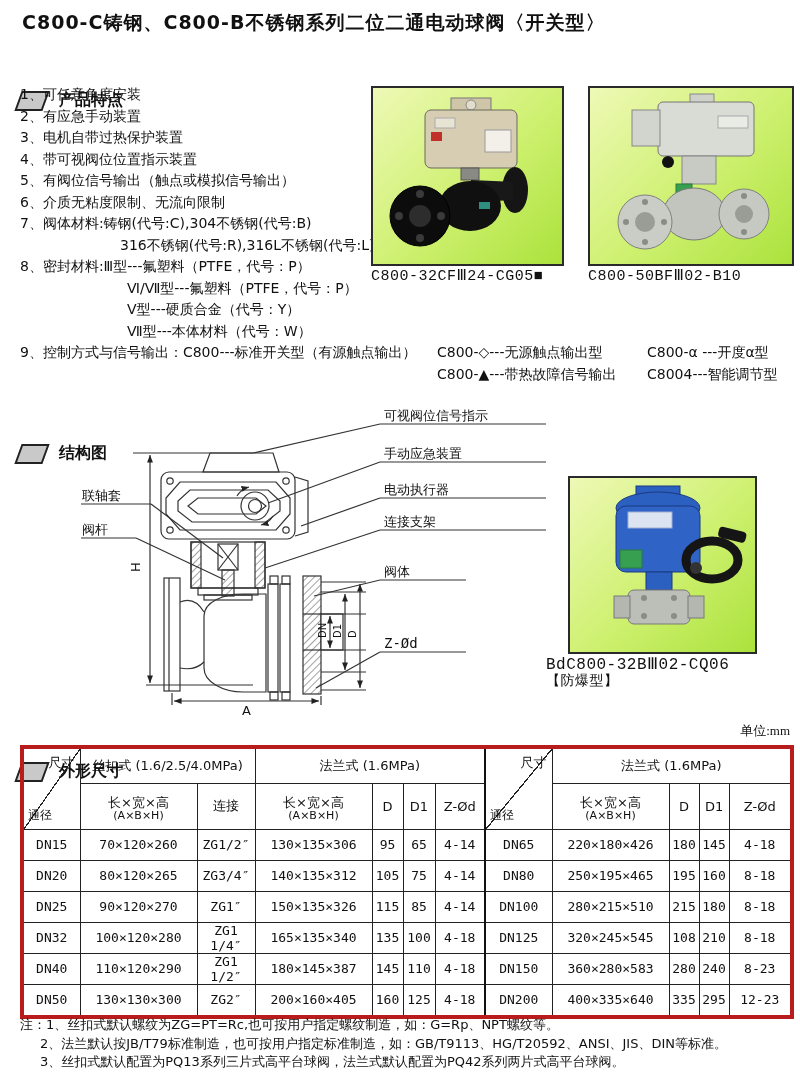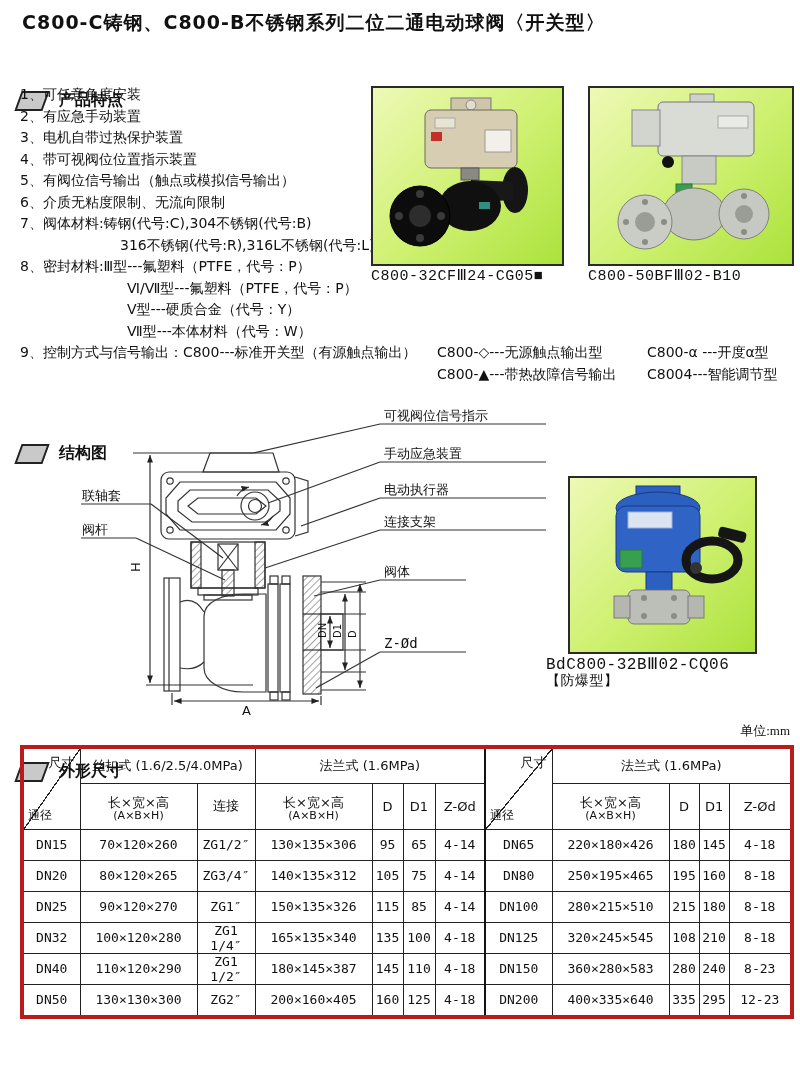--- a/index.html
+++ b/index.html
@@ -390,14 +390,19 @@
           <td>4-18</td>
           <td class="tsep">DN200</td>
           <td>400×335×640</td>
           <td>335</td>
           <td>295</td>
           <td>12-23</td>
         </tr>
       </tbody>
   </table>
 
+  <div class="abs notes">
+    <div>注：1、丝扣式默认螺纹为ZG=PT=Rc,也可按用户指定螺纹制造，如：G=Rp、NPT螺纹等。</div>
+    <div class="n-ind">2、法兰默认按JB/T79标准制造，也可按用户指定标准制造，如：GB/T9113、HG/T20592、ANSI、JIS、DIN等标准。</div>
+    <div class="n-ind">3、丝扣式默认配置为PQ13系列三片式高平台球阀，法兰式默认配置为PQ42系列两片式高平台球阀。</div>
+  </div>
 
 </div>
 
 </body></html>

